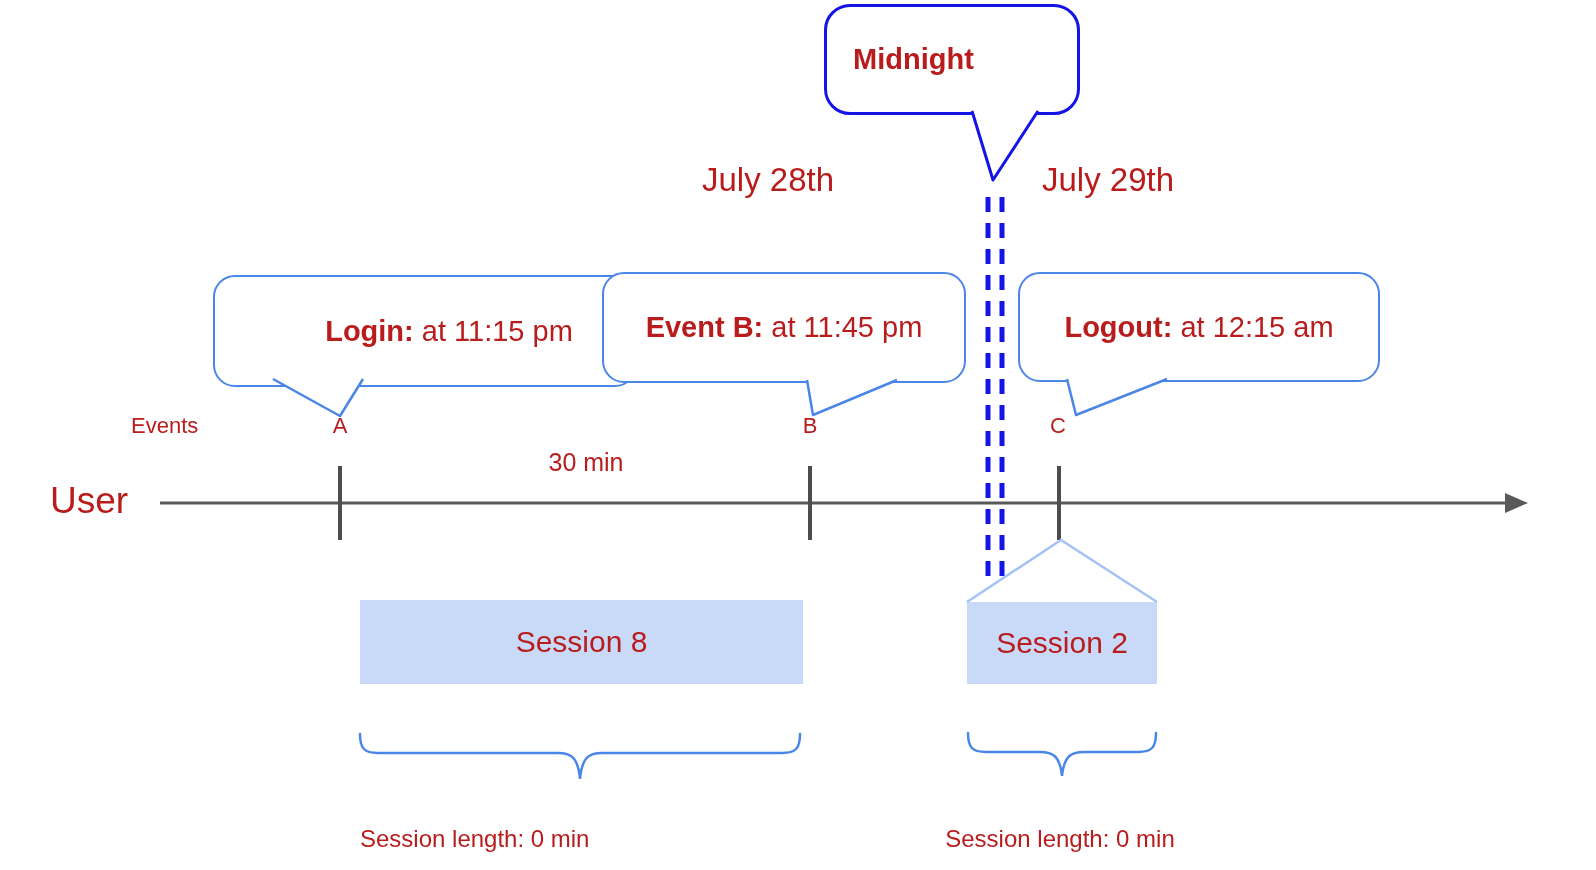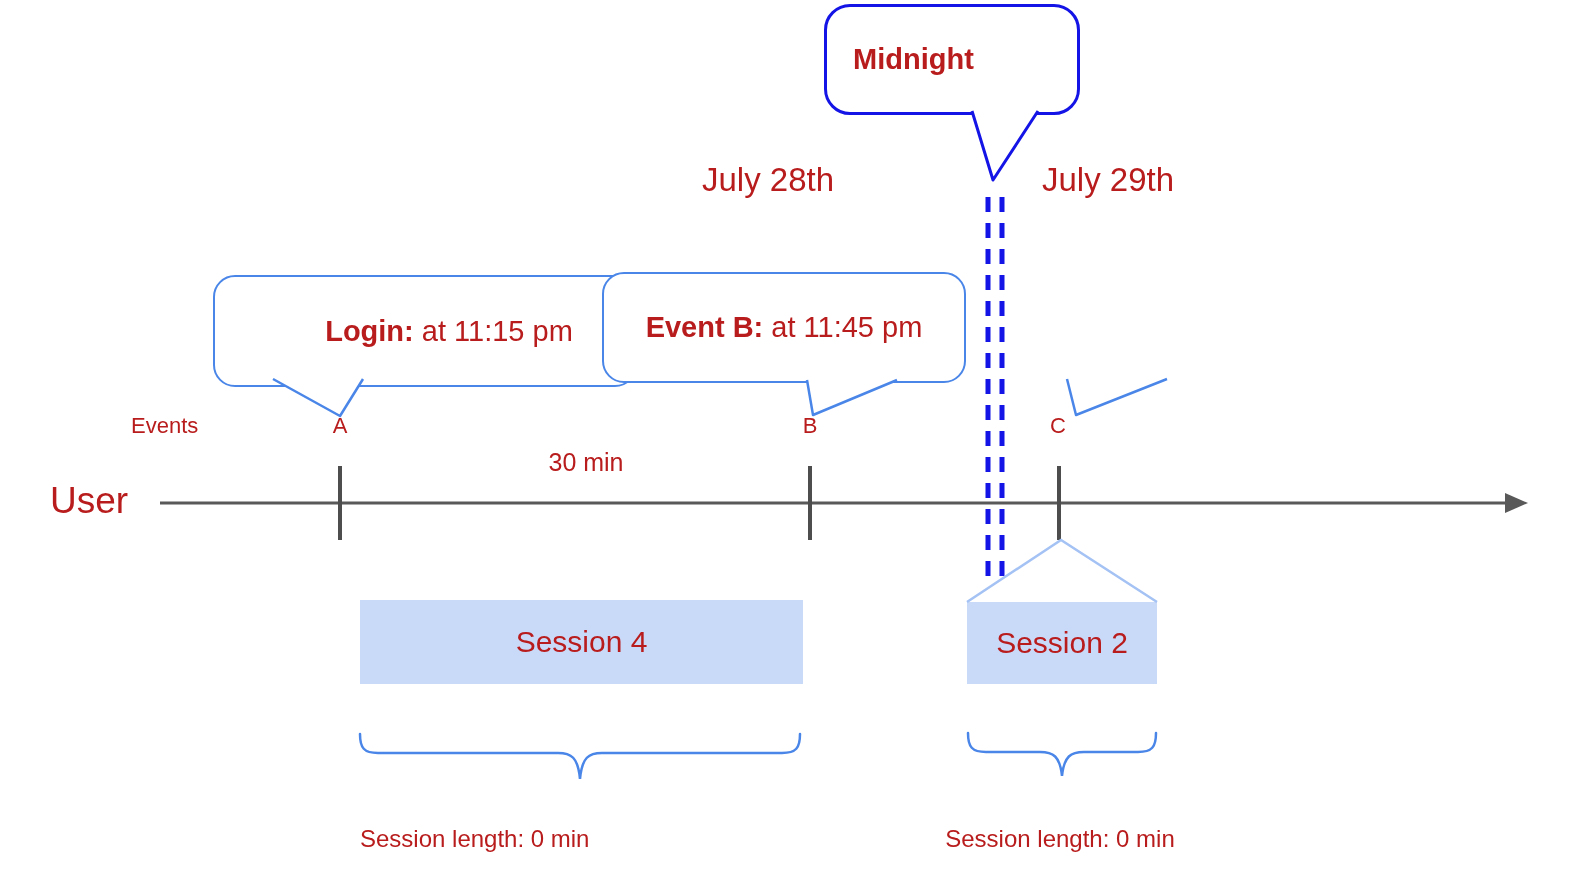--- a/index.html
+++ b/index.html
@@ -57,33 +57,36 @@
   </div>
 
   <div class="bubble light" style="left:213px;top:275px;width:424px;height:112px;padding-left:48px;">
     <span class="txt"><b>Login:</b><span> at 11:15 pm</span></span>
   </div>
 
   <div class="bubble light" style="left:602px;top:272px;width:364px;height:111px;">
     <span class="txt"><b>Event B:</b><span> at 11:45 pm</span></span>
   </div>
 
+  <div class="bubble light" style="left:1018px;top:272px;width:362px;height:110px;">
+    <span class="txt"><b>Logout:</b><span> at 12:15 am</span></span>
+  </div>
 
   <div class="abs center date-label txt" style="left:768px;top:161px;">July 28th</div>
   <div class="abs center date-label txt" style="left:1108px;top:161px;">July 29th</div>
 
   <div class="abs events-label txt" style="left:131px;top:413px;">Events</div>
   <div class="abs center marker txt" style="left:340px;top:413px;">A</div>
   <div class="abs center marker txt" style="left:810px;top:413px;">B</div>
   <div class="abs center marker txt" style="left:1058px;top:413px;">C</div>
   <div class="abs center interval-label txt" style="left:586px;top:448px;">30 min</div>
   <div class="abs user-label txt" style="left:50px;top:480px;">User</div>
 
   <div class="session-box" style="left:360px;top:600px;width:443px;height:84px;">
-    <span class="txt">Session 4</span>
+    <span class="txt">Session 8</span>
   </div>
   <div class="session-box" style="left:967px;top:602px;width:190px;height:82px;">
     <span class="txt">Session 2</span>
   </div>
 
   <div class="abs length-label txt" style="left:360px;top:825px;">Session length: 0 min</div>
   <div class="abs center length-label txt" style="left:1060px;top:825px;">Session length: 0 min</div>
 
   <svg class="overlay" width="1596" height="870" viewBox="0 0 1596 870">
 

